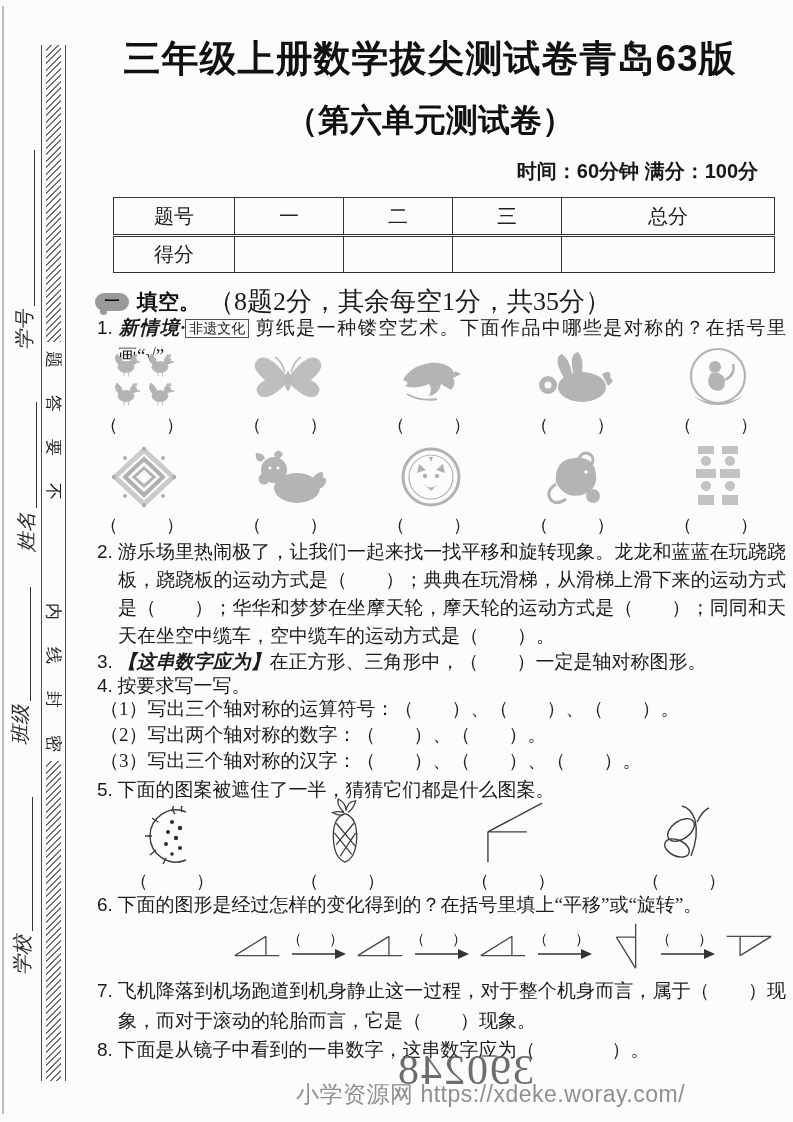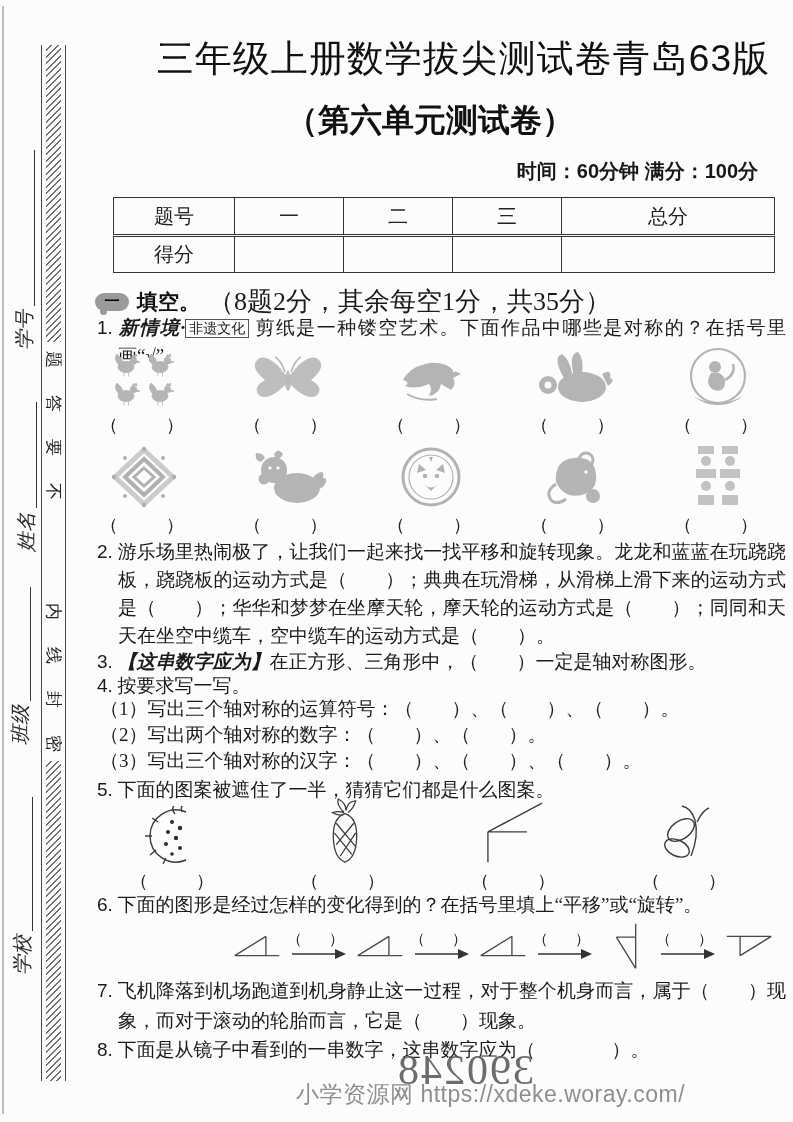--- a/index.html
+++ b/index.html
@@ -23,22 +23,22 @@
                    font-family:"Liberation Serif",serif;}
   .seal-gap{height:55px;}
 
   
   .side-label{position:absolute;height:26px;transform:rotate(-90deg);transform-origin:0 0;
               display:flex;align-items:flex-end;font-style:italic;font-size:20px;color:#2a2a2a;
               font-family:"Liberation Serif",serif;white-space:nowrap;}
   .side-label .lbl-line{flex:1 1 auto;border-bottom:1.5px solid #333;margin:0 0 3px 4px;}
 
   
-  .title{left:90px;top:34px;width:680px;text-align:right;font-family:"Liberation Sans",sans-serif;
-         font-weight:400;font-size:37px;letter-spacing:1px;color:#111;}
+  .title{left:90px;top:34px;width:680px;text-align:center;font-family:"Liberation Sans",sans-serif;
+         font-weight:700;font-size:37px;letter-spacing:1px;color:#111;}
   .subtitle{left:90px;top:99px;width:680px;text-align:center;font-family:"Liberation Sans",sans-serif;
             font-weight:900;font-size:32px;color:#111;}
   .meta{left:90px;top:158px;width:668px;text-align:right;font-family:"Liberation Sans",sans-serif;
         font-weight:700;font-size:20px;color:#181818;}
 
   
   .score-table{left:113px;top:197px;width:662px;border-collapse:collapse;}
   .score-table td{border:1.4px solid #333;text-align:center;font-size:20px;color:#222;
                   height:35px;padding:0;}
   .score-table tr.hrow td{border-bottom:3px double #333;height:36px;}

